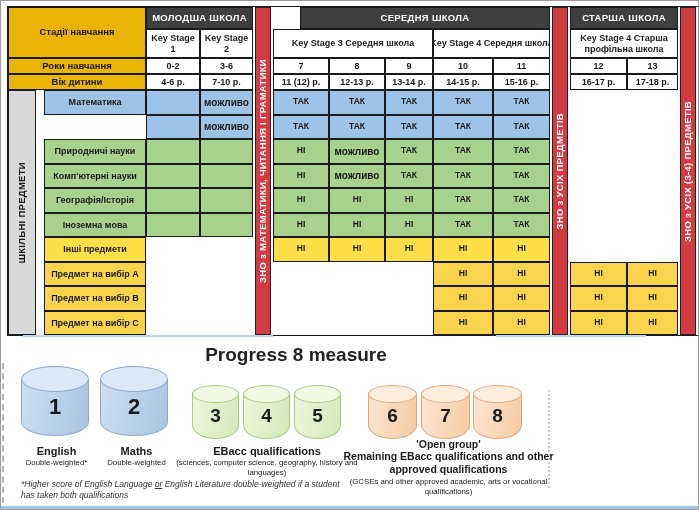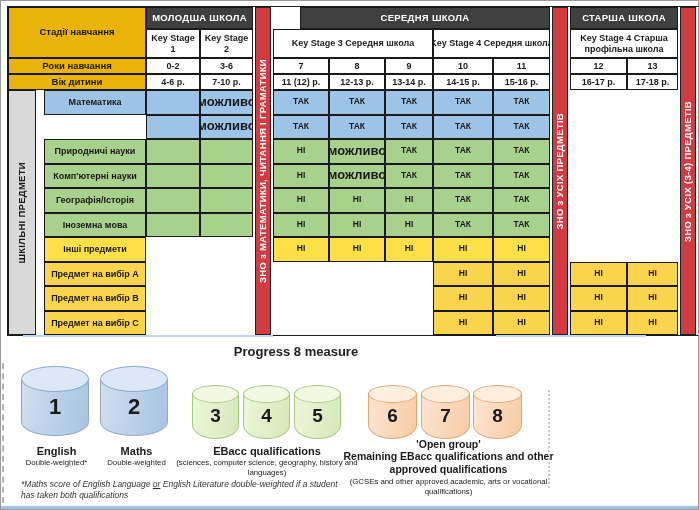--- a/index.html
+++ b/index.html
@@ -22,21 +22,21 @@
   .meta { font-size:9px; background:#fff; }
   .lblcell { font-size:9.5px; background:#eab308; }
   .band { background:#d23b42; margin:0 2px; border:1px solid #222; }
   .vtext { writing-mode:vertical-rl; transform:rotate(180deg); white-space:nowrap;
            font-weight:bold; letter-spacing:.3px; }
   .band .vtext { color:#fff; font-size:9.5px; }
   .subjcol { background:#d9d9d9; }
   .subjcol .vtext { color:#1a1a1a; font-size:9.5px; }
   .name-cell { font-size:9px; padding:0 2px;margin-left:8px; }
   .val { font-size:8.5px; }
-  .val.poss { font-size:13px; }
+  .val.poss { font-size:10px; }
   .empty { border:none; background:#fff; }
   .blue   { background:#9dc3e6; }
   .green  { background:#a9d18e; }
   .orange { background:#fde047; }
   .yellow { background:#fbd44d; }
 
   
   .a-stage { grid-area:1/1/3/3; }
   .a-g1 { grid-area:1/3/2/5; }  .a-g2 { grid-area:1/6/2/11;margin-left:27px; }  .a-g3 { grid-area:1/12/2/14; }
   .a-ks1 { grid-area:2/3/3/4; } .a-ks2 { grid-area:2/4/3/5; }
@@ -44,21 +44,21 @@
   .a-ylab { grid-area:3/1/4/3; } .a-alab { grid-area:4/1/5/3; }
   .a-y0{grid-area:3/3;} .a-y1{grid-area:3/4;} .a-y2{grid-area:3/6;} .a-y3{grid-area:3/7;} .a-y4{grid-area:3/8;}
   .a-y5{grid-area:3/9;} .a-y6{grid-area:3/10;} .a-y7{grid-area:3/12;} .a-y8{grid-area:3/13;}
   .a-a0{grid-area:4/3;} .a-a1{grid-area:4/4;} .a-a2{grid-area:4/6;} .a-a3{grid-area:4/7;} .a-a4{grid-area:4/8;}
   .a-a5{grid-area:4/9;} .a-a6{grid-area:4/10;} .a-a7{grid-area:4/12;} .a-a8{grid-area:4/13;}
   .a-subj { grid-area:5/1/15/2; }
   .a-b1 { grid-area:1/5/15/6; } .a-b2 { grid-area:1/11/15/12; } .a-b3 { grid-area:1/14/15/15; }
 
   
   .p8-title { position:absolute; left:200px; top:343px; width:190px; text-align:center;
-              font-size:13px; font-weight:bold; color:#222; }
+              font-size:19px; font-weight:bold; color:#222; }
   .cyl { position:absolute; }
   .cyl .top { position:absolute; left:0; top:0; width:100%; border-radius:50%; z-index:2; }
   .cyl .bd  { position:absolute; left:0; width:100%; bottom:0; display:flex; align-items:center;
               justify-content:center; border-radius:0 0 50% 50% / 0 0 14px 14px; }
   .cyl .num { font-weight:bold; color:#1a1a1a; position:relative; z-index:3; }
   .cyl.cblue .top { height:26px; background:#dce8f5; border:1.5px solid #8fa9cb; }
   .cyl.cblue .bd  { top:13px; background:linear-gradient(100deg,#cfdff0,#a8c3e2); border:1.5px solid #8fa9cb; border-top:none; }
   .cyl.cblue .num { font-size:22px; }
   .cyl.cgreen .top { height:18px; background:#f1f8e3; border:1.5px solid #a6c87f; }
   .cyl.cgreen .bd  { top:9px; background:linear-gradient(100deg,#edf6dc,#d4e9b7); border:1.5px solid #a6c87f; border-top:none; }
@@ -299,20 +299,20 @@
   <div class="grp" style="left:88px;top:444px;width:95px">
     <div class="t">Maths</div>
     <div class="s">Double-weighted</div>
   </div>
   <div class="grp open" style="left:325px;top:437px;width:245px">
     <div class="t">'Open group'</div>
     <div class="l2">Remaining EBacc qualifications and other approved qualifications</div>
     <div class="s">(GCSEs and other approved academic, arts or vocational qualifications)</div>
   </div>
 
-  <div class="footnote"><span>*Maths score of English Language </span><span class="u">or</span><span> English Literature double-weighted if a student has taken both qualifications</span></div>
+  <div class="footnote"><span>*Higher score of English Language </span><span class="u">or</span><span> English Literature double-weighted if a student has taken both qualifications</span></div>
 
   <div class="dash-left"></div>
   <div class="dot-right"></div>
   <div class="blue-seg1"></div>
   <div class="blue-seg2"></div>
   <div class="blue-bottom"></div>
 </div>
 
 </body></html>

